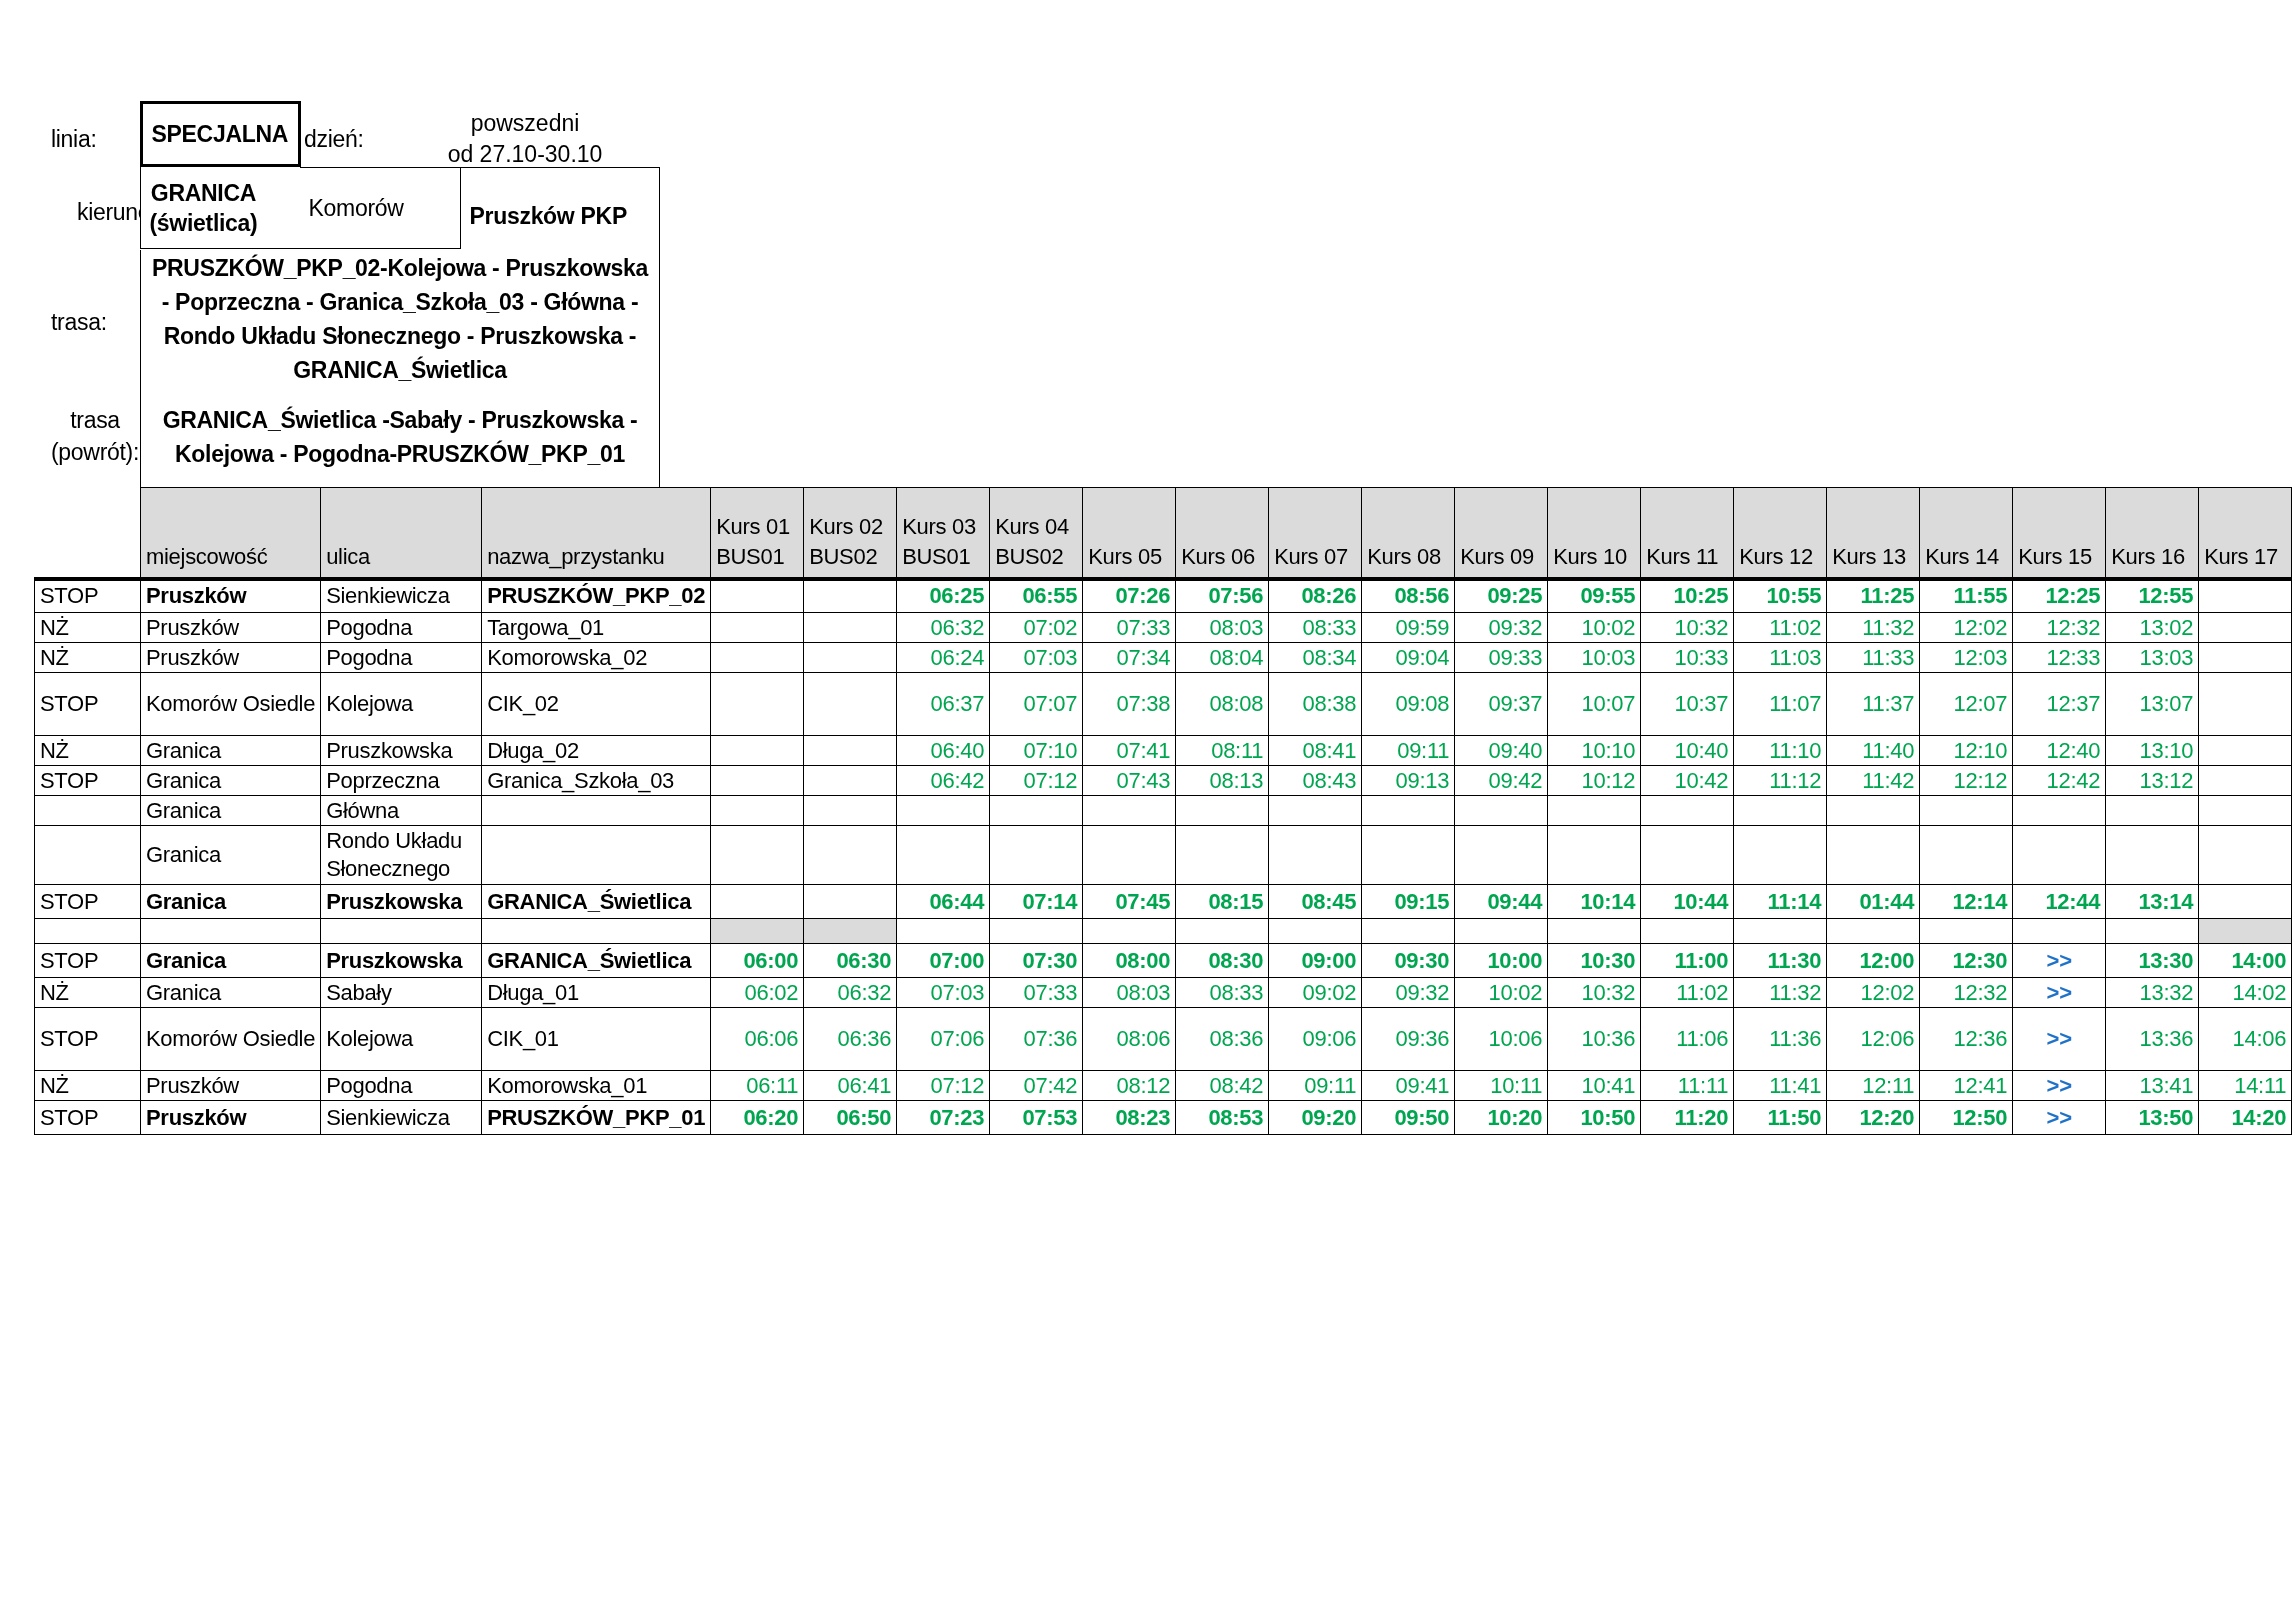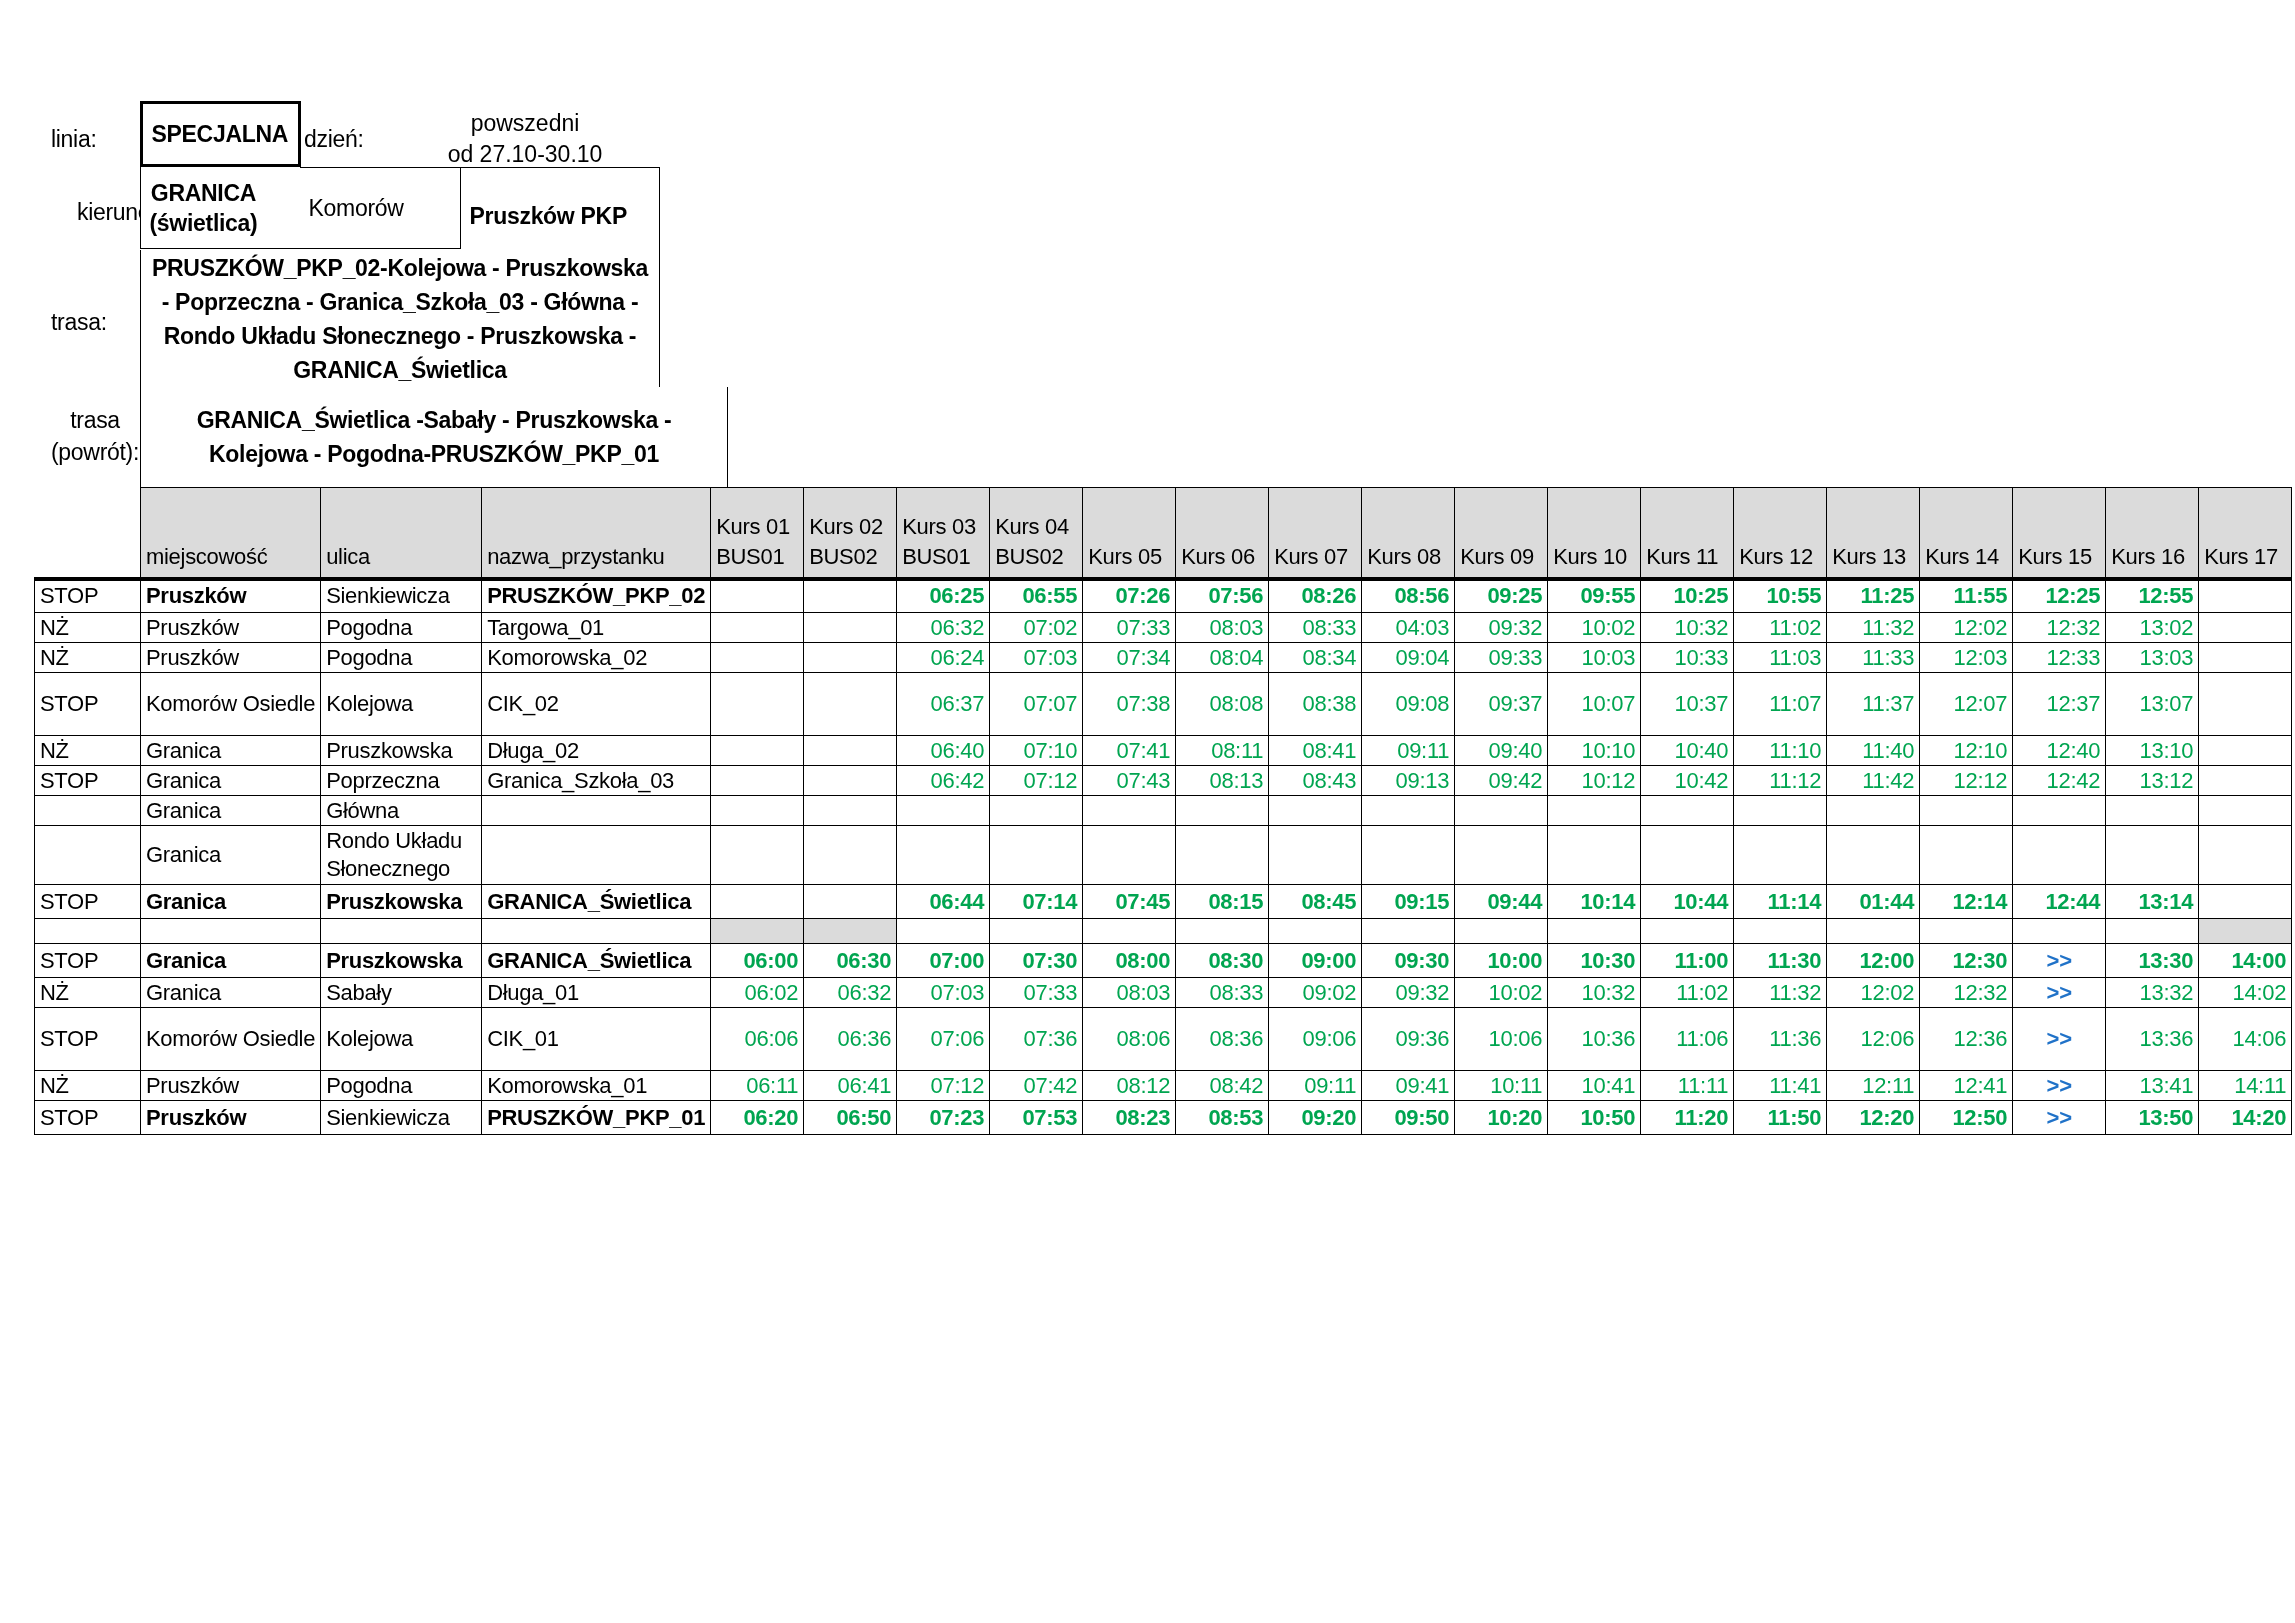--- a/index.html
+++ b/index.html
@@ -15,21 +15,21 @@
     padding:0 8.5px; font-size:23px; letter-spacing:-0.3px; line-height:30px;
     white-space:pre-line; background:#fff;
   }
   .bold { font-weight:bold; }
   #linia-box { left:140px; top:101px; width:161px; height:66px; border-width:3.4px; }
   #dzien-value { left:398px; top:108px; width:254px; text-align:center; font-size:23px; line-height:31px; white-space:pre-line; }
   #kier-from { left:140px; top:167px; width:161px; height:82px; border-top:none; }
   #kier-via  { left:300px; top:167px; width:161px; height:82px; border-left:none; }
   #kier-to   { left:461px; top:167px; width:199px; height:98px; border-left:none; }
   #trasa-box { left:140px; top:250px; width:520px; height:138px; border-top:none; line-height:34px; font-weight:bold; }
-  #trasa-powrot-box { left:140px; top:387px; width:588px; height:101px; border-top:none; line-height:34px; font-weight:bold; }
+  #trasa-powrot-box { left:140px; top:387px; width:520px; height:101px; border-top:none; line-height:34px; font-weight:bold; }
 
   #timetable { position:absolute; left:34px; top:487px; border-collapse:collapse; table-layout:fixed; }
   #timetable td {
     border:1.7px solid #000; font-size:22px; letter-spacing:-0.3px;
     padding:0 5px; overflow:hidden; vertical-align:middle; line-height:28px;
   }
   #timetable thead td {
     background:#DBDBDB; vertical-align:bottom; border-bottom:4.2px solid #000;
     padding-bottom:5px; white-space:pre-line; line-height:30px;
   }
@@ -150,21 +150,21 @@
         <td class="placecol">Pruszków</td>
         <td>Pogodna</td>
         <td class="stopname">Targowa_01</td>
         <td class="time thickL"></td>
         <td class="time"></td>
         <td class="time">06:32</td>
         <td class="time">07:02</td>
         <td class="time">07:33</td>
         <td class="time">08:03</td>
         <td class="time">08:33</td>
-        <td class="time">04:03</td>
+        <td class="time">09:59</td>
         <td class="time">09:32</td>
         <td class="time">10:02</td>
         <td class="time">10:32</td>
         <td class="time">11:02</td>
         <td class="time">11:32</td>
         <td class="time">12:02</td>
         <td class="time">12:32</td>
         <td class="time">13:02</td>
         <td class="time thickR"></td>
       </tr>

